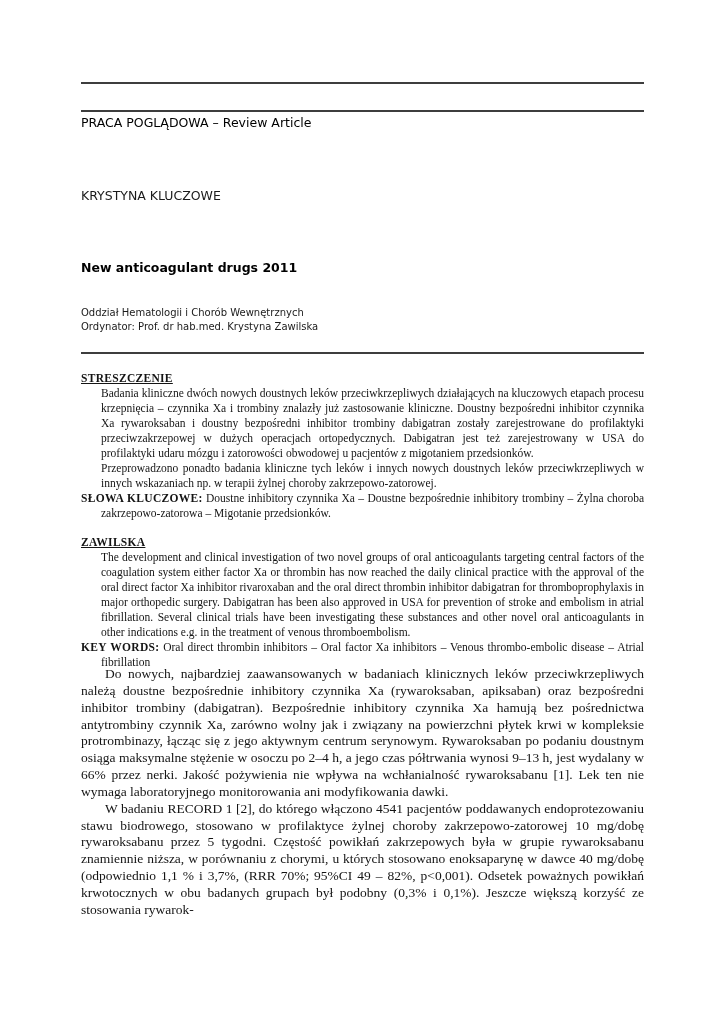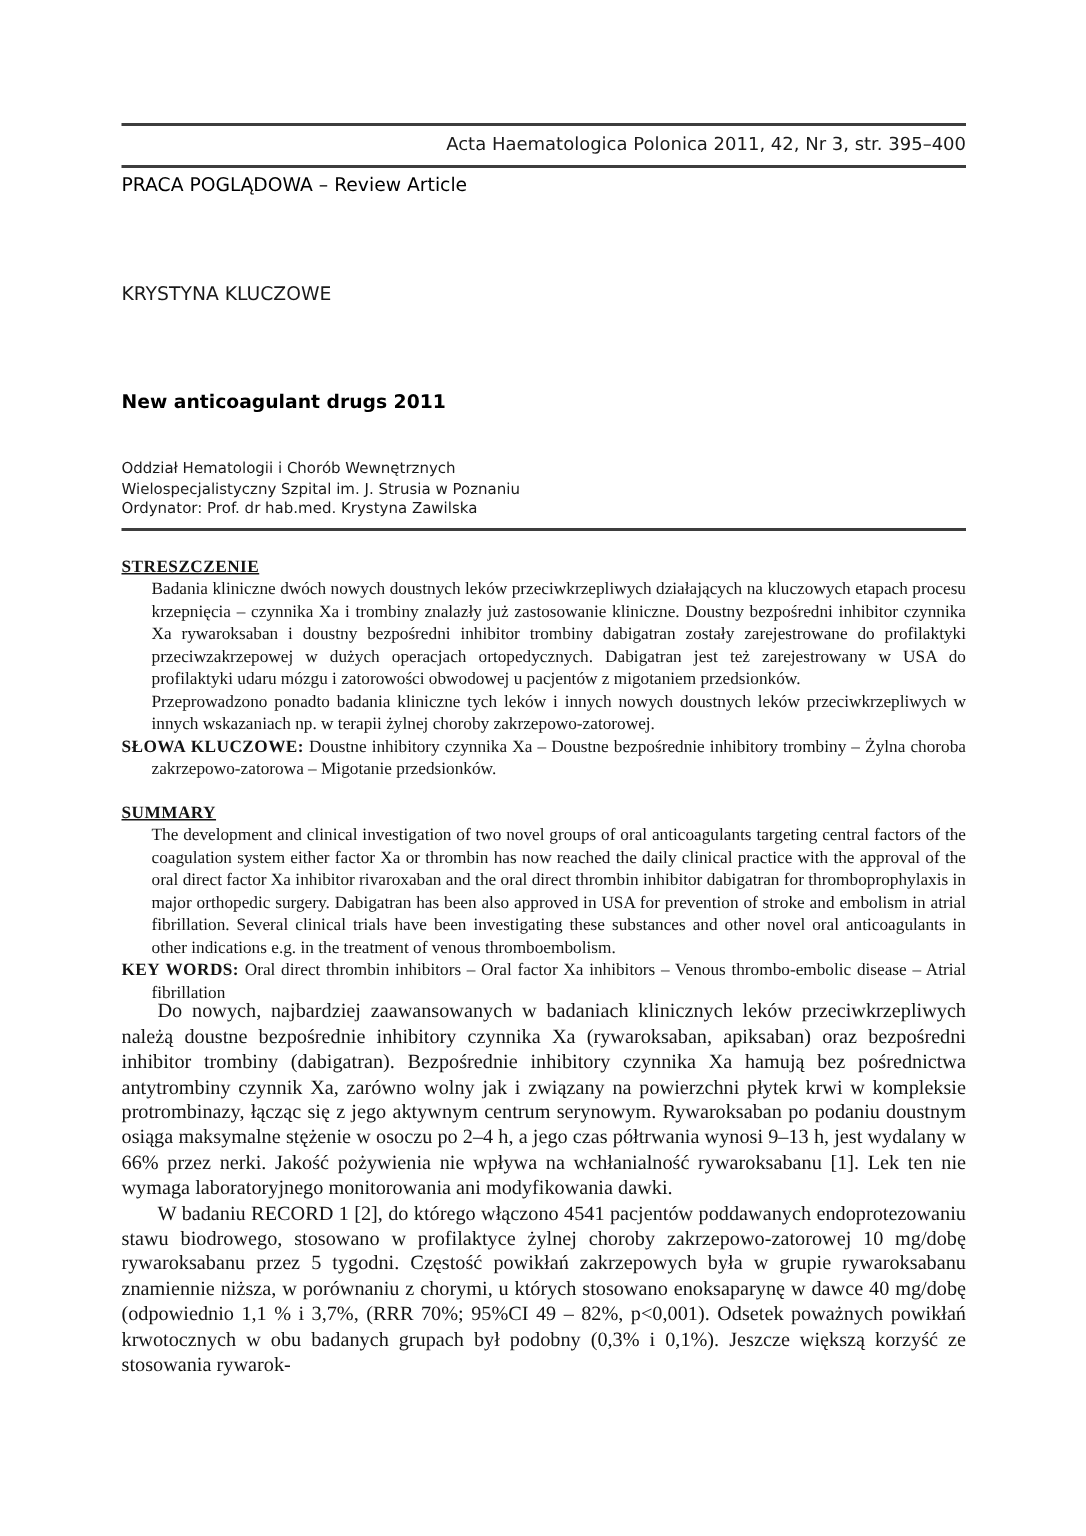--- a/index.html
+++ b/index.html
@@ -109,53 +109,51 @@
     text-indent: 24px;
   }
 </style>
 </head>
 <body>
 
 <div class="page">
 
   <div class="rule" style="top:82px"></div>
 
-  <div class="block sans journal-citation">Acta Haematologica Polonica 2011, 42, Nr 3, str. 395–400</div>
 
   <div class="rule" style="top:110px"></div>
 
   <div class="block sans article-type">PRACA POGLĄDOWA – Review Article</div>
 
   <div class="block sans author-name">KRYSTYNA KLUCZOWE</div>
 
 
   <h2 class="block sans title-en" style="margin:0">New anticoagulant drugs 2011</h2>
 
   <div class="block sans affiliation">
     <div>Oddział Hematologii i Chorób Wewnętrznych</div>
-    <div>Wielospecjalistyczny Szpital im. J. Strusia w Poznaniu</div>
     <div>Ordynator: Prof. dr hab.med. Krystyna Zawilska</div>
   </div>
 
   <div class="rule" style="top:352px"></div>
 
   <div class="block serif abstracts">
 
     <p class="abs-heading">STRESZCZENIE</p>
 
     <p class="abs-par">Badania kliniczne dwóch nowych doustnych leków przeciwkrzepliwych działających na kluczowych etapach procesu krzepnięcia – czynnika Xa i trombiny znalazły już zastosowanie kliniczne. Doustny bezpośredni inhibitor czynnika Xa rywaroksaban i doustny bezpośredni inhibitor trombiny dabigatran zostały zarejestrowane do profilaktyki przeciwzakrzepowej w dużych operacjach ortopedycznych. Dabigatran jest też zarejestrowany w USA do profilaktyki udaru mózgu i zatorowości obwodowej u pacjentów z migotaniem przedsionków.</p>
 
     <p class="abs-par">Przeprowadzono ponadto badania kliniczne tych leków i innych nowych doustnych leków przeciwkrzepliwych w innych wskazaniach np. w terapii żylnej choroby zakrzepowo-zatorowej.</p>
 
     <p class="abs-kw">
       <b>SŁOWA KLUCZOWE:</b>
       <span>Doustne inhibitory czynnika Xa – Doustne bezpośrednie inhibitory trombiny – Żylna choroba zakrzepowo-zatorowa – Migotanie przedsionków.</span>
     </p>
 
-    <p class="abs-heading gap-above">SUMMARY</p>
+    <p class="abs-heading gap-above">ZAWILSKA</p>
 
     <p class="abs-par">The development and clinical investigation of two novel groups of oral anticoagulants targeting central factors of the coagulation system either factor Xa or thrombin has now reached the daily clinical practice with the approval of the oral direct factor Xa inhibitor rivaroxaban and the oral direct thrombin inhibitor dabigatran for thromboprophylaxis in major orthopedic surgery. Dabigatran has been also approved in USA for prevention of stroke and embolism in atrial fibrillation. Several clinical trials have been investigating these substances and other novel oral anticoagulants in other indications e.g. in the treatment of venous thromboembolism.</p>
 
     <p class="abs-kw">
       <b>KEY WORDS:</b>
       <span>Oral direct thrombin inhibitors – Oral factor Xa inhibitors – Venous thrombo-embolic disease – Atrial fibrillation</span>
     </p>
 
   </div>
 

